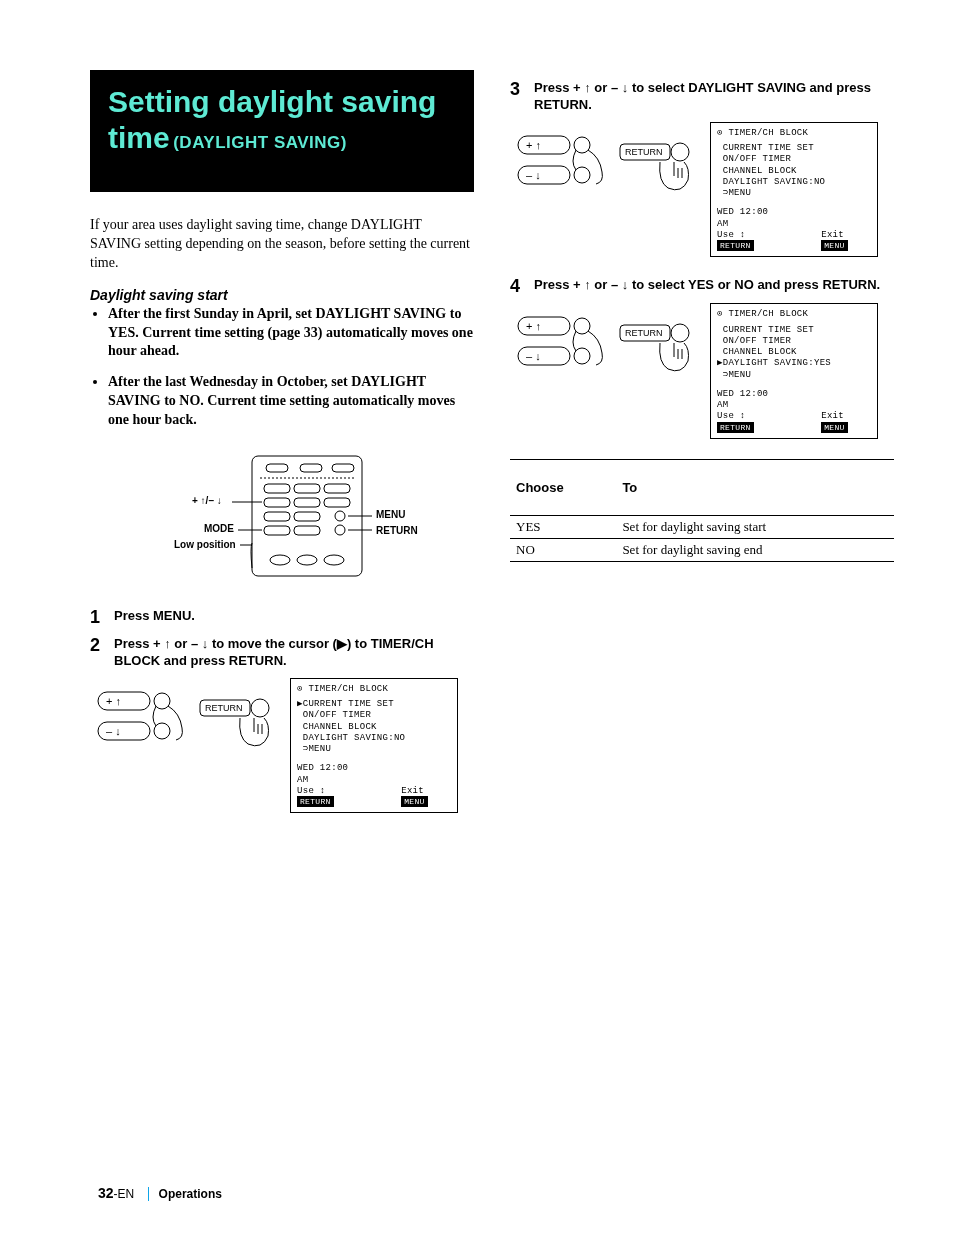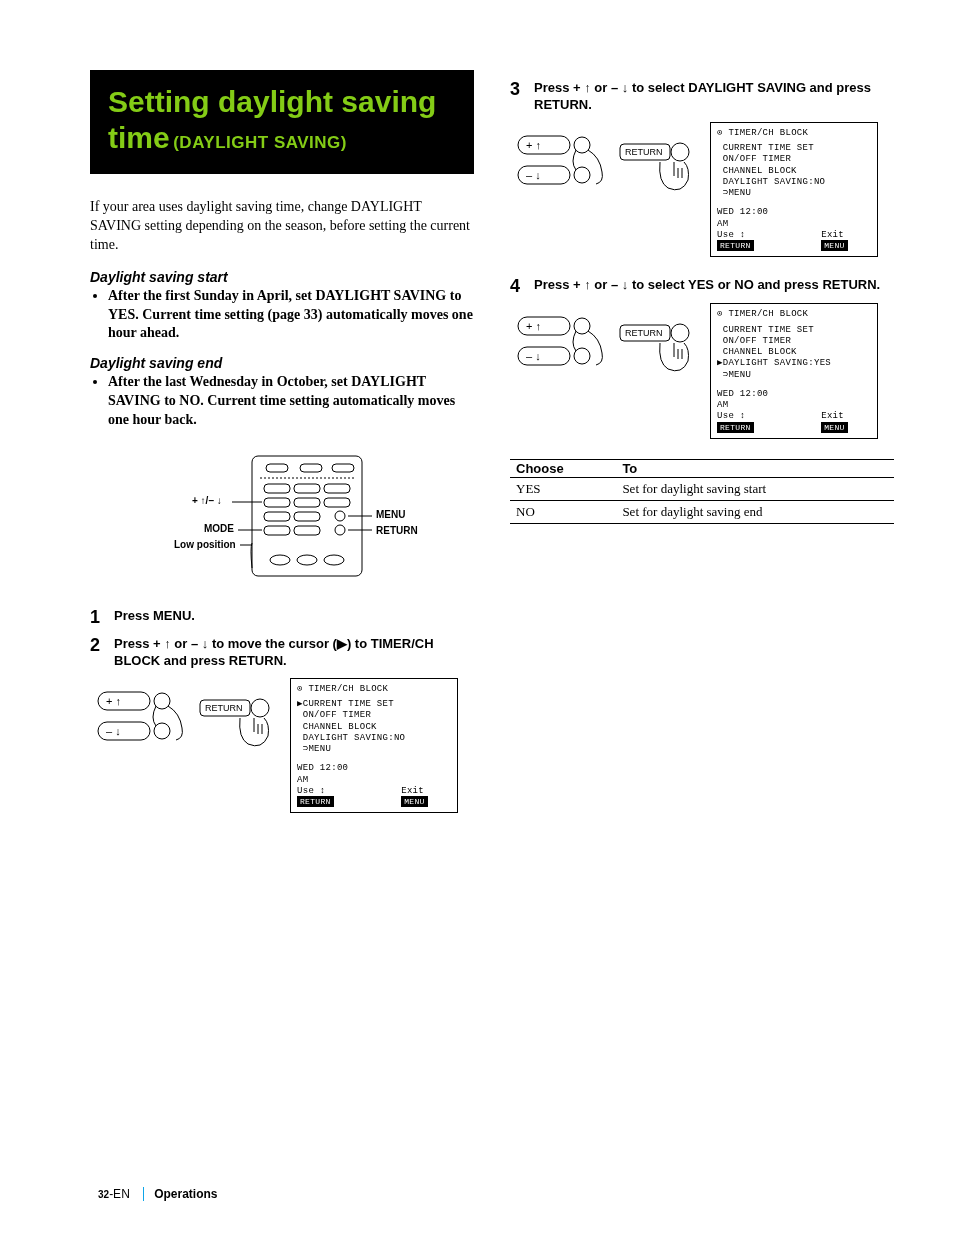--- a/index.html
+++ b/index.html
@@ -20,22 +20,22 @@
   .cols {
     display: flex;
     gap: 36px;
   }
   .col {
     flex: 1 1 0;
     min-width: 0;
   }
   .title-block {
     background: #000;
-    color: #84cc16;
-    padding: 14px 18px 18px 18px;
+    color: #5eead4;
+    padding: 14px 18px 36px 18px;
     margin-bottom: 24px;
   }
   .title-main {
     font-family: Arial, Helvetica, sans-serif;
     font-weight: 900;
     font-size: 30px;
     line-height: 1.2;
   }
   .title-sub {
     font-family: Arial, Helvetica, sans-serif;
@@ -127,36 +127,36 @@
     border-collapse: collapse;
     margin-top: 18px;
     font-size: 13px;
   }
   .choose-table th {
     text-align: left;
     font-family: Arial, Helvetica, sans-serif;
     font-weight: 700;
     border-top: 1px solid #000;
     border-bottom: 1px solid #000;
-    padding: 1px 6px;
+    padding: 20px 6px;
   }
   .choose-table td {
     border-bottom: 1px solid #000;
     padding: 3px 6px;
   }
   .footer {
     position: absolute;
     bottom: 32px;
     left: 98px;
     font-family: Arial, Helvetica, sans-serif;
     font-size: 12px;
   }
   .footer .pg {
     font-weight: 700;
-    font-size: 10px;
+    font-size: 14px;
   }
   .footer .sep {
     border-left: 1px solid #0ea5e9;
     margin: 0 8px 0 10px;
     padding-left: 10px;
     font-weight: 700;
   }
 </style>
 </head>
 <body>
@@ -171,21 +171,20 @@
         <span class="title-sub">(DAYLIGHT SAVING)</span>
       </div>
 
       <p class="intro">If your area uses daylight saving time, change DAYLIGHT SAVING setting depending on the season, before setting the current time.</p>
 
       <div class="subhead">Daylight saving start</div>
       <ul class="bullets">
         <li>After the first Sunday in April, set DAYLIGHT SAVING to YES.  Current time setting (page 33) automatically moves one hour ahead.</li>
       </ul>
 
-      <div class="subhead">Daylight saving end</div>
       <ul class="bullets">
         <li>After the last Wednesday in October, set DAYLIGHT SAVING to NO.  Current time setting automatically moves one hour back.</li>
       </ul>
 
       <svg class="remote-diagram" width="300" height="140">
         <rect x="120" y="8" width="110" height="120" rx="6" fill="none" stroke="#000"></rect>
 
         <rect x="134" y="16" width="22" height="8" rx="4" fill="none" stroke="#000"></rect>
         <rect x="168" y="16" width="22" height="8" rx="4" fill="none" stroke="#000"></rect>
         <rect x="200" y="16" width="22" height="8" rx="4" fill="none" stroke="#000"></rect>

